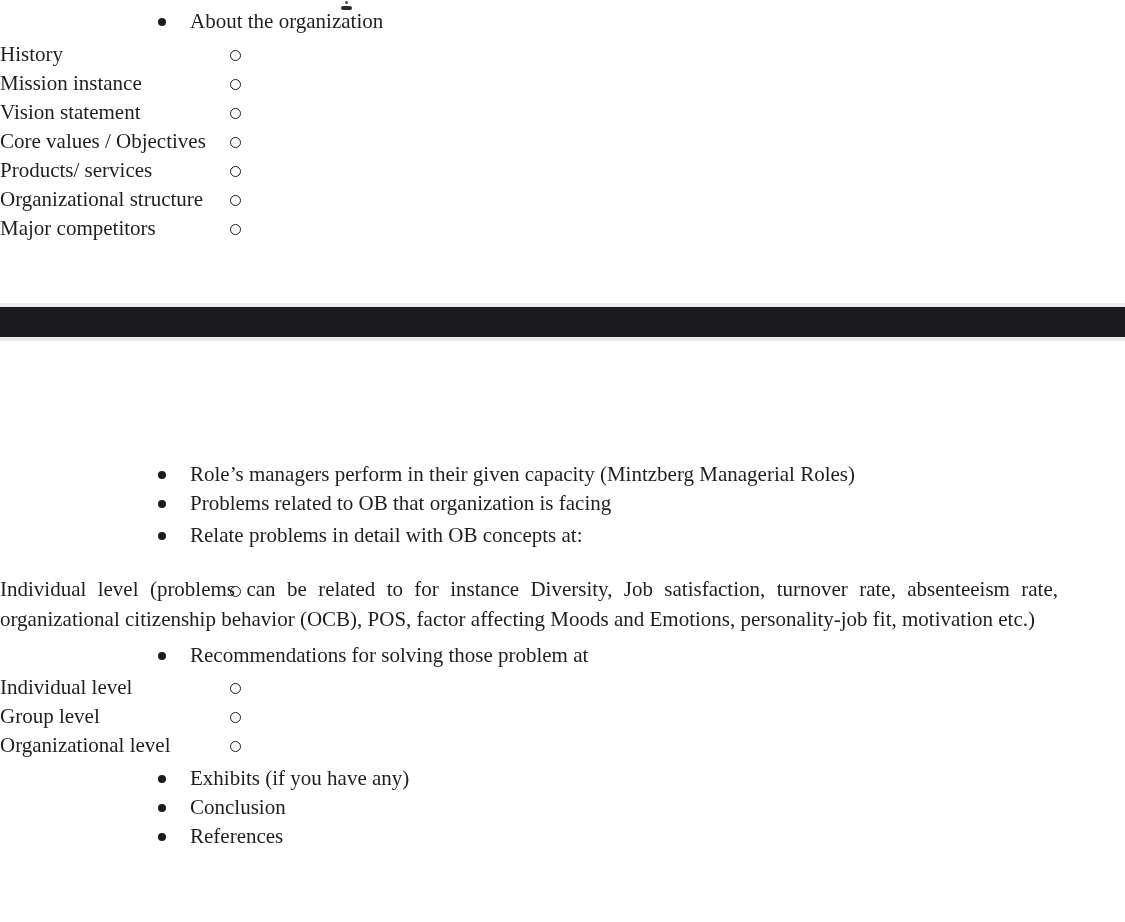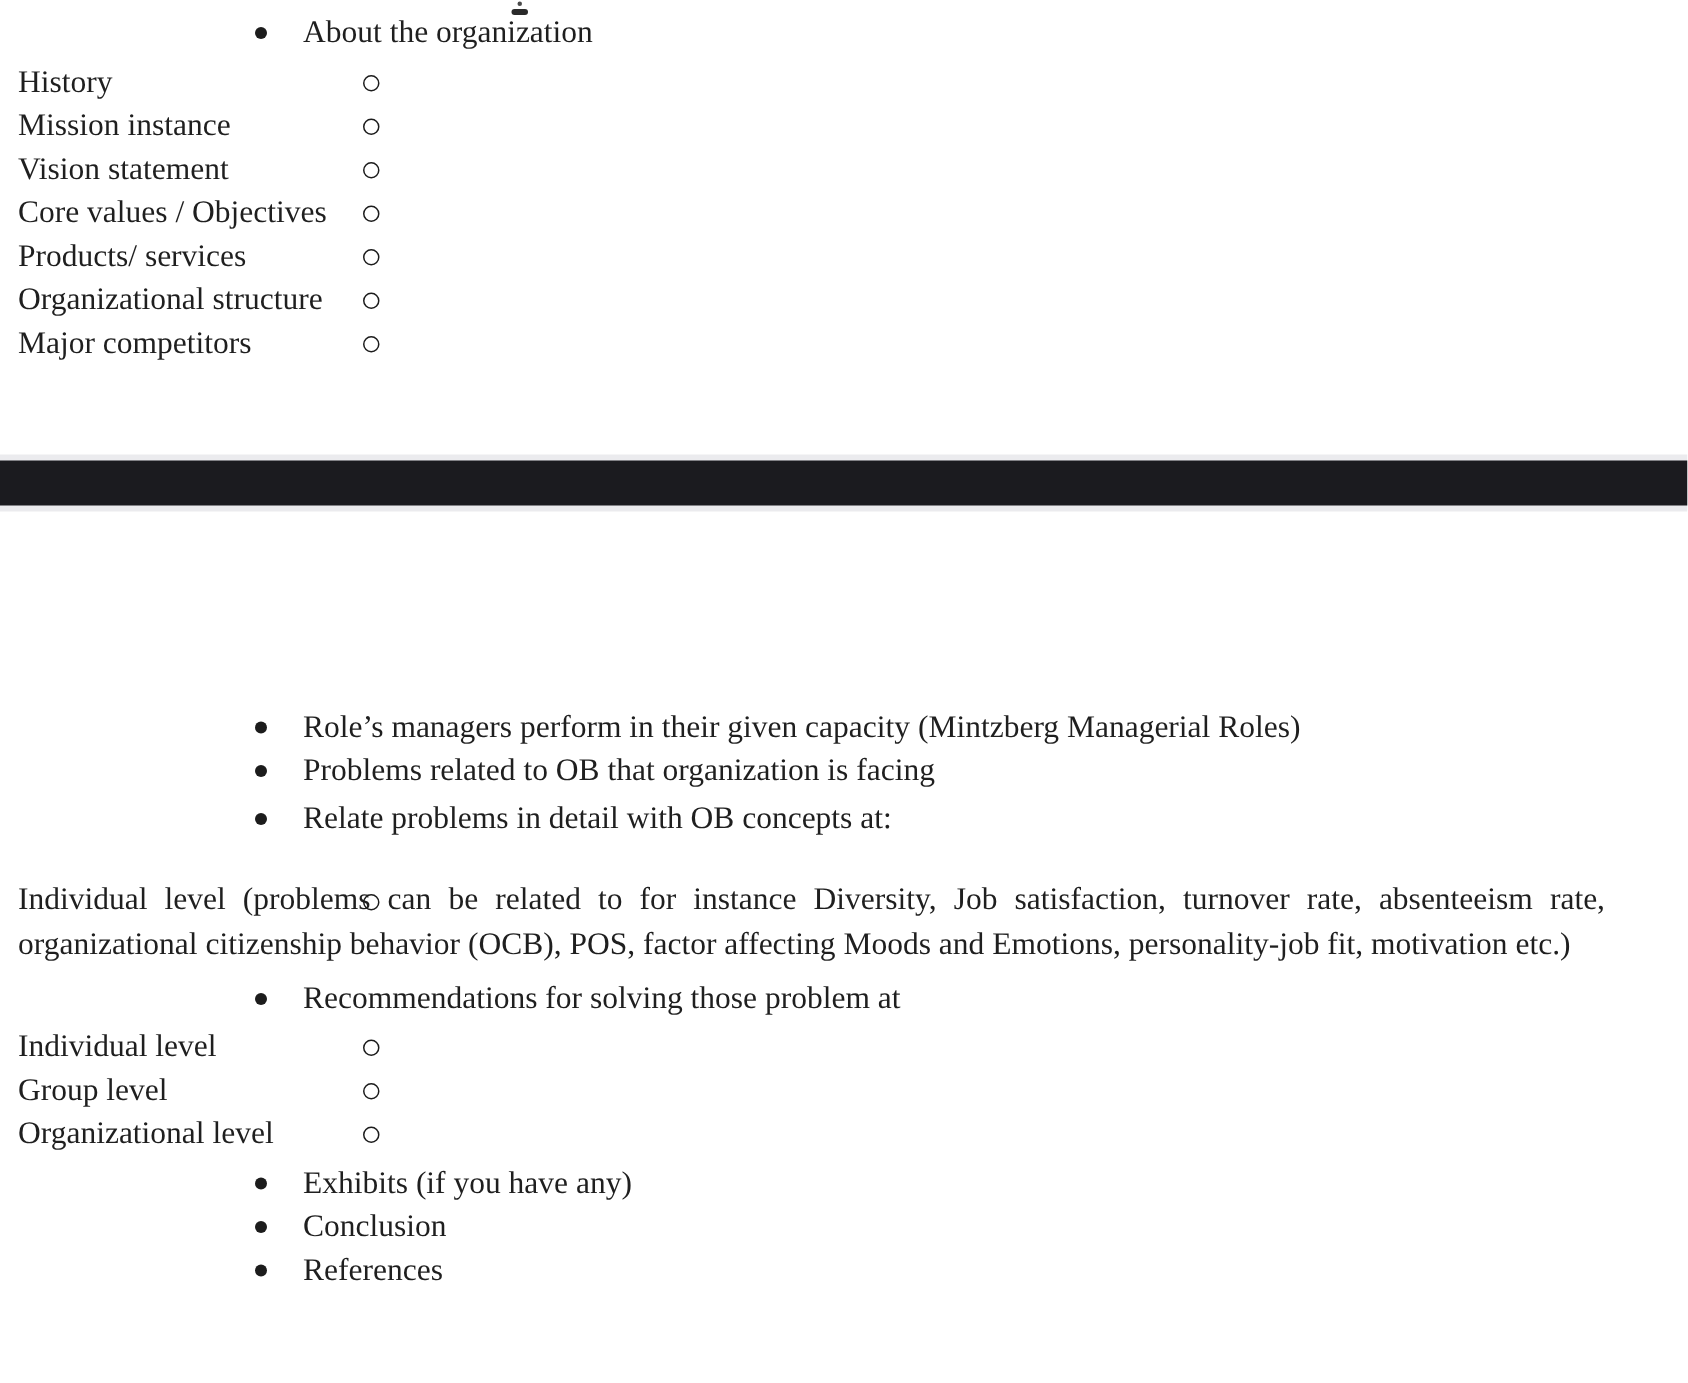--- a/index.html
+++ b/index.html
@@ -16,21 +16,20 @@
     color: #1f1f1f;
     -webkit-font-smoothing: antialiased;
   }
 
   .doc-region {
     position: absolute;
     left: 0;
     width: 926px;
     font-size: 21px;
     line-height: 29px;
-    margin-left: 12px;
   }
 
   
   .frag {
     position: absolute;
     left: 341px;
     top: 6px;
     width: 11px;
     height: 4px;
     background: #2a2a2a;
@@ -92,21 +91,21 @@
   .separator .bar {
     position: absolute;
     left: 0;
     top: 4px;
     width: 1125px;
     height: 30px;
     background: #1b1b1f;
   }
 
   
-  #page2 { top: 470px; line-height: 29px; }
+  #page2 { top: 460px; line-height: 29px; }
   #page2 .relate-row { margin-top: 3px; }
   #page2 .para {
     margin-top: 25px;
     width: 1058px;
     box-sizing: border-box;
     text-align: justify;
     line-height: 29.6px;
   }
   #page2 .para .b2 { top: 11px; }
   #page2 .reco-row { margin-top: 7px; }

